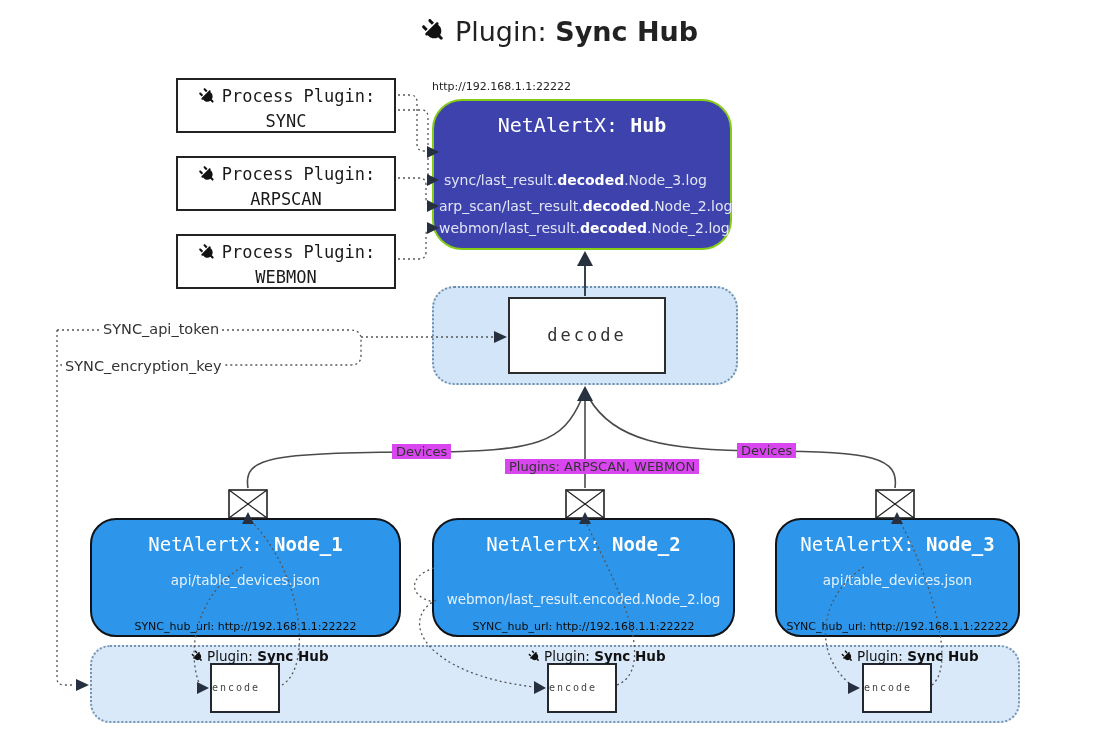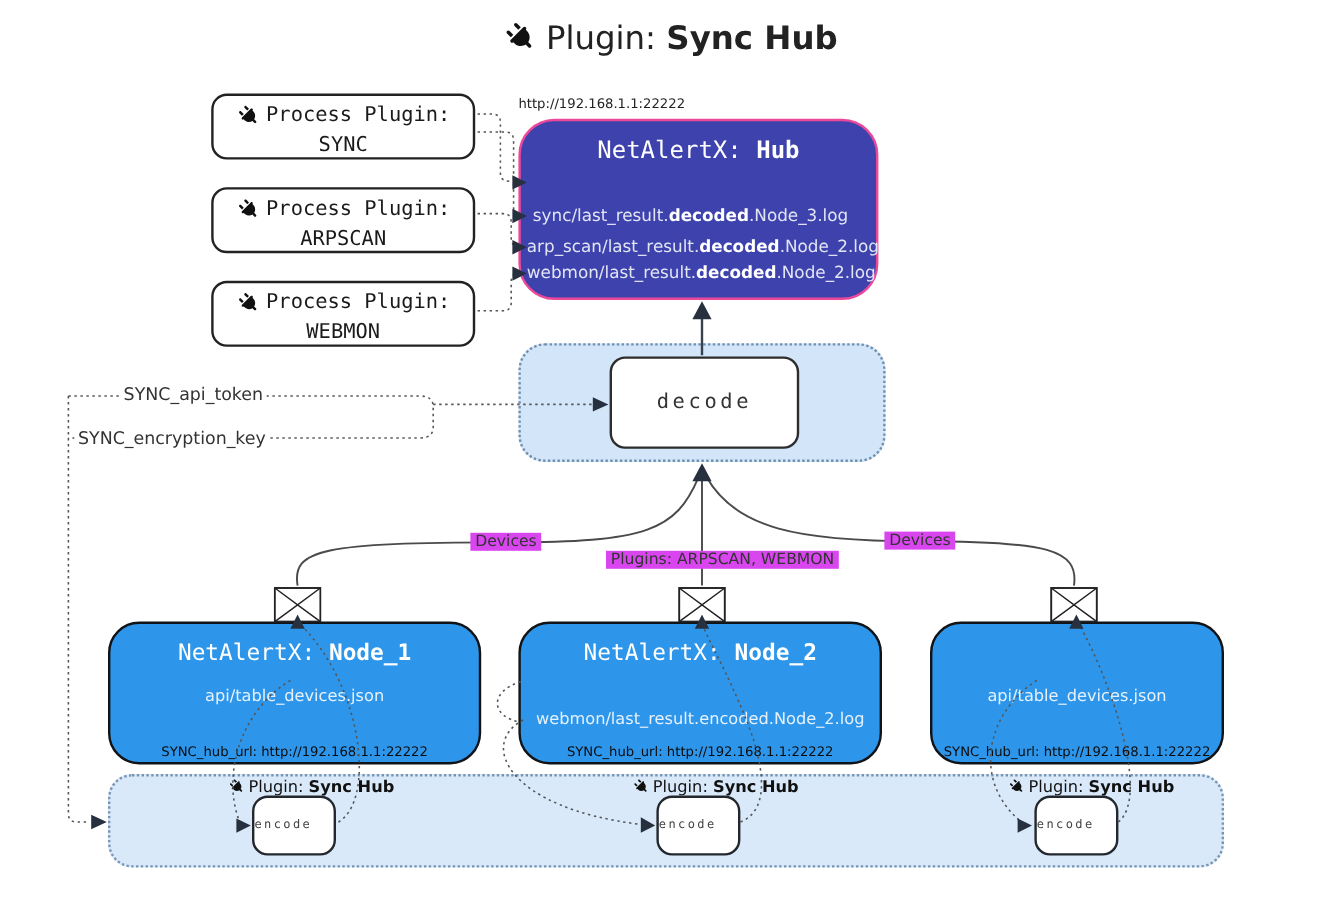--- a/index.html
+++ b/index.html
@@ -1,35 +1,35 @@
 <!DOCTYPE html>
 <html><head>
 <meta charset="utf-8">
 <style>
   html,body{margin:0;padding:0;background:#fff;}
   #canvas{position:relative;width:1117px;height:754px;background:#ffffff;overflow:hidden;
           font-family:"DejaVu Sans",sans-serif;color:#1a1a1a;}
   .abs{position:absolute;}
-  .mono{font-family:"DejaVu Sans Mono","Liberation Mono",monospace;border-radius:13px;}
+  .mono{font-family:"DejaVu Sans Mono","Liberation Mono",monospace;}
 
   
   #page-title{left:0;right:0;top:16px;text-align:center;font-size:27px;color:#222;}
   #page-title b{font-weight:700;}
   .plug-lg{width:30px;height:30px;vertical-align:-5px;margin-right:6px;}
   .plug-md{width:21px;height:21px;vertical-align:-4px;margin-right:2px;}
   .plug-sm{width:15px;height:15px;vertical-align:-3px;margin-right:2px;}
 
   
   .pbox{left:176px;width:220px;height:55px;background:#fff;border:2px solid #222;
         text-align:center;font-size:17px;line-height:1.45;padding-top:4px;box-sizing:border-box;}
   .pbox .l1{display:flex;align-items:center;justify-content:center;gap:2px;}
 
   
   #hub-url{left:432px;width:300px;top:80px;text-align:left;font-size:11px;color:#222;}
-  #hub-box{left:432px;top:99px;width:300px;height:151px;background:#3e42ad;border:2px solid #ec4899;
+  #hub-box{left:432px;top:99px;width:300px;height:151px;background:#3e42ad;border:2px solid #84cc16;
            border-radius:30px;box-sizing:border-box;}
   #hub-title{position:absolute;left:0;right:0;top:12px;text-align:center;font-size:20px;color:#fff;}
   .hub-log{position:absolute;left:10px;right:2px;height:20px;font-size:14px;color:#e2e5f4;white-space:nowrap;}
   .hub-log b{color:#ffffff;}
   .hub-log.wide{left:5px;}
 
   
   #decode-panel{left:432px;top:286px;width:306px;height:99px;background:#d3e5f8;
                 border:2px dotted #6e8fae;border-radius:22px;box-sizing:border-box;}
   #decode-box{left:508px;top:297px;width:158px;height:77px;background:#fff;border:2px solid #2d2d2d;
@@ -144,20 +144,21 @@
     <div class="node-title mono"><span>NetAlertX: </span><b>Node_1</b></div>
     <div class="node-line" style="top:52px">api/table_devices.json</div>
     <div class="node-url">SYNC_hub_url: http://192.168.1.1:22222</div>
   </div>
   <div id="node-2" class="abs node">
     <div class="node-title mono"><span>NetAlertX: </span><b>Node_2</b></div>
     <div class="node-line" style="top:71px">webmon/last_result.encoded.Node_2.log</div>
     <div class="node-url">SYNC_hub_url: http://192.168.1.1:22222</div>
   </div>
   <div id="node-3" class="abs node">
+    <div class="node-title mono"><span>NetAlertX: </span><b>Node_3</b></div>
     <div class="node-line" style="top:52px">api/table_devices.json</div>
     <div class="node-url">SYNC_hub_url: http://192.168.1.1:22222</div>
   </div>
 
   <svg class="abs envelope" style="left:228px" viewBox="0 0 40 30">
     <rect x="1" y="1" width="38" height="28" fill="#fff" stroke="#222" stroke-width="1.6"></rect>
     <path d="M1 1 L20 15 L39 1 M1 29 L20 15 L39 29" fill="none" stroke="#222" stroke-width="1.2"></path>
   </svg>
   <svg class="abs envelope" style="left:565px" viewBox="0 0 40 30">
     <rect x="1" y="1" width="38" height="28" fill="#fff" stroke="#222" stroke-width="1.6"></rect>

